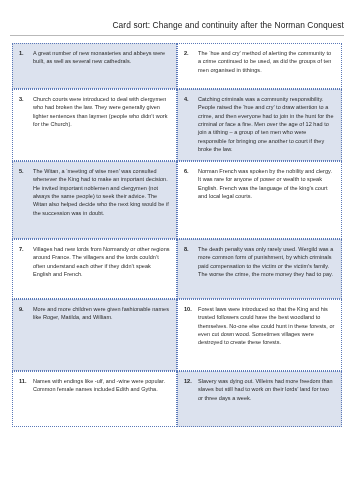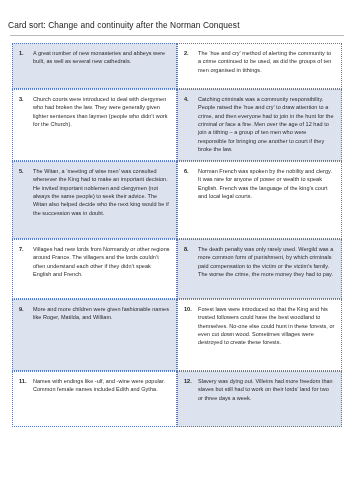--- a/index.html
+++ b/index.html
@@ -20,20 +20,21 @@
     height: 500px;
     box-sizing: border-box;
     padding: 0;
     background: #ffffff;
     position: relative;
   }
 
   
   .header {
     padding: 14px 8px 0 8px;
+    text-align: right;
   }
   .doc-title {
     font-size: 8.4px;
     color: #1a1a1a;
     letter-spacing: 0.1px;
     font-family: "Liberation Sans", sans-serif;
     display: inline-block;
     padding-right: 2px;
     white-space: nowrap;
   }

